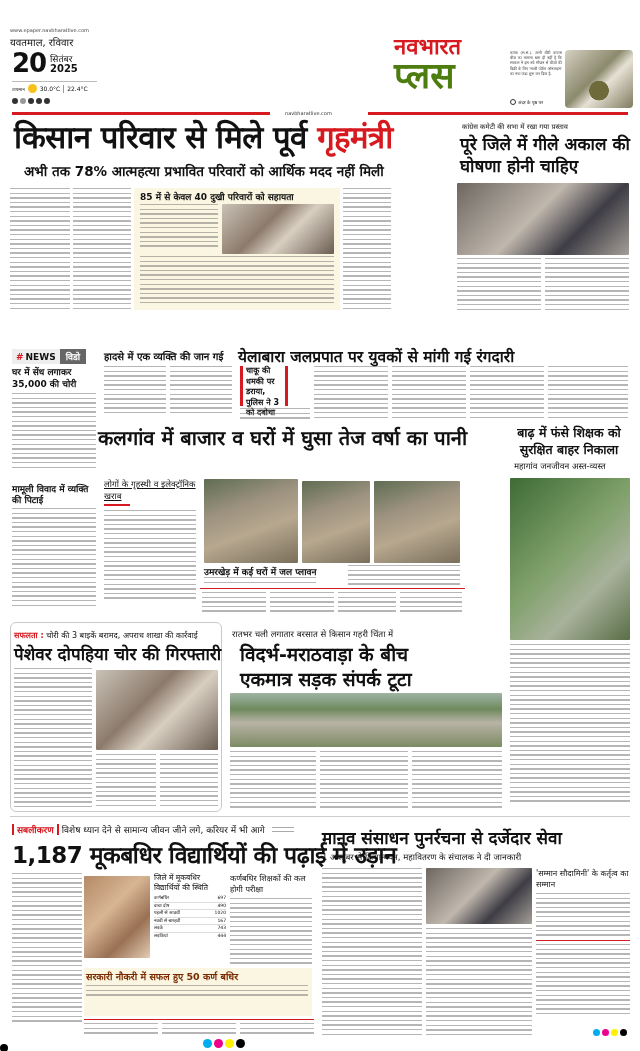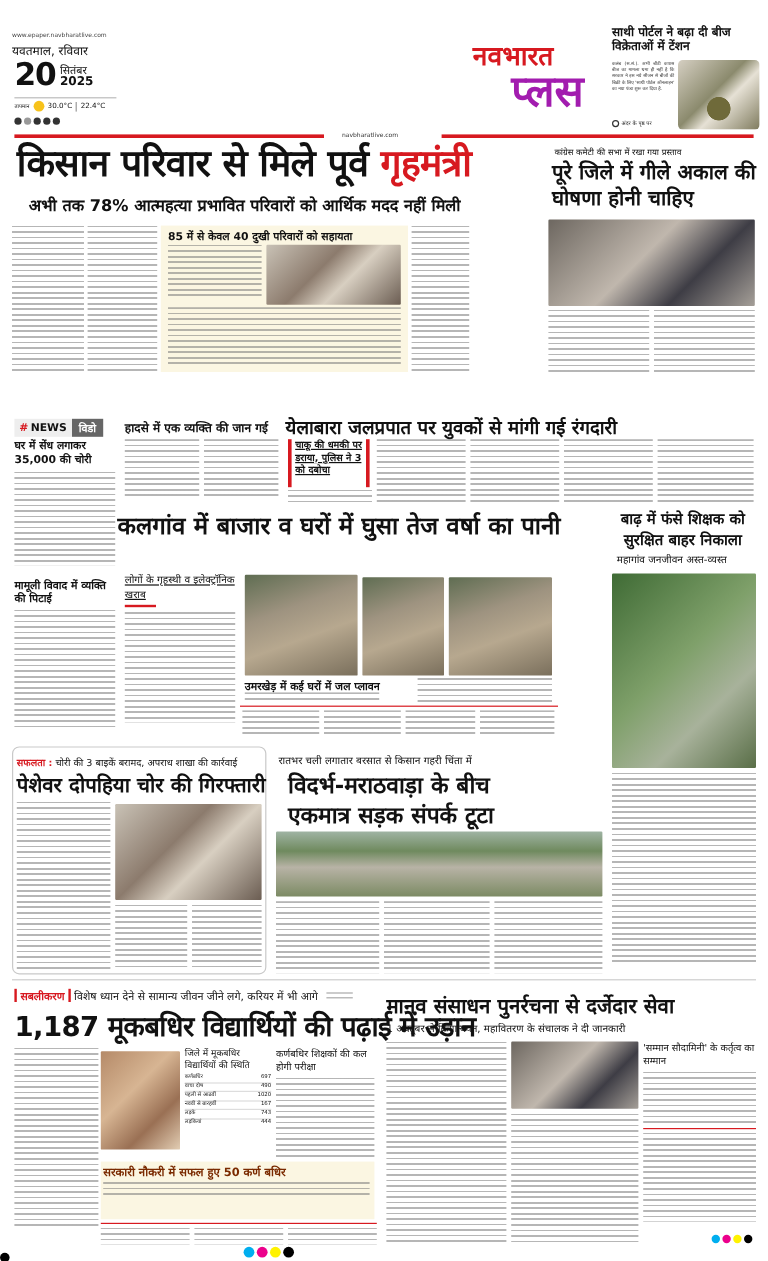--- a/index.html
+++ b/index.html
@@ -40,23 +40,22 @@
   </div>
   <div class="abs" style="left:12px;top:98px;display:flex;gap:2px;">
     <span style="width:6px;height:6px;border-radius:50%;background:#333;"></span>
     <span style="width:6px;height:6px;border-radius:50%;background:#999;"></span>
     <span style="width:6px;height:6px;border-radius:50%;background:#333;"></span>
     <span style="width:6px;height:6px;border-radius:50%;background:#333;"></span>
     <span style="width:6px;height:6px;border-radius:50%;background:#333;"></span>
   </div>
 
   <div class="abs hl red" style="left:394px;top:30px;font-size:22px;">नवभारत</div>
-  <div class="abs hl" style="left:394px;top:50px;font-size:36px;color:#a21caf;margin-left:32px;">प्लस</div>
-
-  <div class="abs hl" style="left:510px;top:22px;width:118px;white-space:normal;font-size:10px;line-height:12px;">साथी पोर्टल ने बढ़ा दी बीज विक्रेताओं में टेंशन</div>
+  <div class="abs hl" style="left:394px;top:50px;font-size:36px;color:#4d7c0f;">प्लस</div>
+
   <div class="abs txt" style="left:510px;top:50px;width:52px;height:45px;font-size:3.8px;line-height:5.2px;">कलंब (स.सं.). अभी बीटी कपास बीज का मामला थमा ही नहीं है कि सरकार ने इस नये सीजन से बीजों की बिक्री के लिए 'साथी पोर्टल ऑनलाइन' का नया फंडा शुरू कर दिया है.</div>
   <div class="abs photo cotton" style="left:565px;top:50px;width:68px;height:58px;"></div>
   <div class="abs" style="left:510px;top:99px;font-size:4.5px;display:flex;gap:2px;align-items:center;">
     <span style="width:6px;height:6px;border:1px solid #333;border-radius:50%;display:inline-block;"></span>
     <span>अंदर के पृष्ठ पर</span>
   </div>
 </div>
 
 <div class="abs rule" style="left:12px;top:112px;width:258px;height:3px;"></div>
 <div class="abs" style="left:285px;top:110px;font-size:5px;color:#333;">navbharatlive.com</div>
@@ -94,21 +93,21 @@
 <div class="abs hl" style="left:12px;top:366px;width:86px;font-size:9px;line-height:12px;white-space:normal;">घर में सेंध लगाकर 35,000 की चोरी</div>
 <div class="abs txt lines" style="left:12px;top:393px;width:84px;height:78px;"></div>
 <div class="abs hl" style="left:12px;top:484px;width:80px;font-size:9px;line-height:11px;white-space:normal;">मामूली विवाद में व्यक्ति की पिटाई</div>
 <div class="abs txt lines" style="left:12px;top:508px;width:84px;height:100px;"></div>
 
 <div class="abs hl" style="left:104px;top:349px;font-size:10px;">हादसे में एक व्यक्ति की जान गई</div>
 <div class="abs txt lines" style="left:104px;top:366px;width:62px;height:48px;"></div>
 <div class="abs txt lines" style="left:170px;top:366px;width:62px;height:48px;"></div>
 
 <div class="abs hl" style="left:238px;top:345px;font-size:15.5px;">येलाबारा जलप्रपात पर युवकों से मांगी गई रंगदारी</div>
-<div class="abs" style="left:240px;top:366px;width:68px;height:40px;border-left:3px solid #d71920;border-right:3px solid #d71920;padding:0 3px;text-decoration:underline;">
+<div class="abs" style="left:240px;top:366px;width:48px;height:40px;border-left:3px solid #d71920;border-right:3px solid #d71920;padding:0 3px;">
   <div class="hl" style="font-size:8px;line-height:10.5px;white-space:normal;">चाकू की धमकी पर डराया, पुलिस ने 3 को दबोचा</div>
 </div>
 <div class="abs txt lines" style="left:240px;top:408px;width:70px;height:12px;"></div>
 <div class="abs txt lines" style="left:314px;top:366px;width:74px;height:54px;"></div>
 <div class="abs txt lines" style="left:392px;top:366px;width:74px;height:54px;"></div>
 <div class="abs txt lines" style="left:470px;top:366px;width:74px;height:54px;"></div>
 <div class="abs txt lines" style="left:548px;top:366px;width:80px;height:54px;"></div>
 
 <div class="abs hl" style="left:98px;top:424px;font-size:20px;">कलगांव में बाजार व घरों में घुसा तेज वर्षा का पानी</div>
 <div class="abs hl" style="left:104px;top:478px;width:96px;font-size:8.5px;line-height:12px;white-space:normal;font-weight:normal;text-decoration:underline;">लोगों के गृहस्थी व इलेक्ट्रॉनिक खराब</div>

